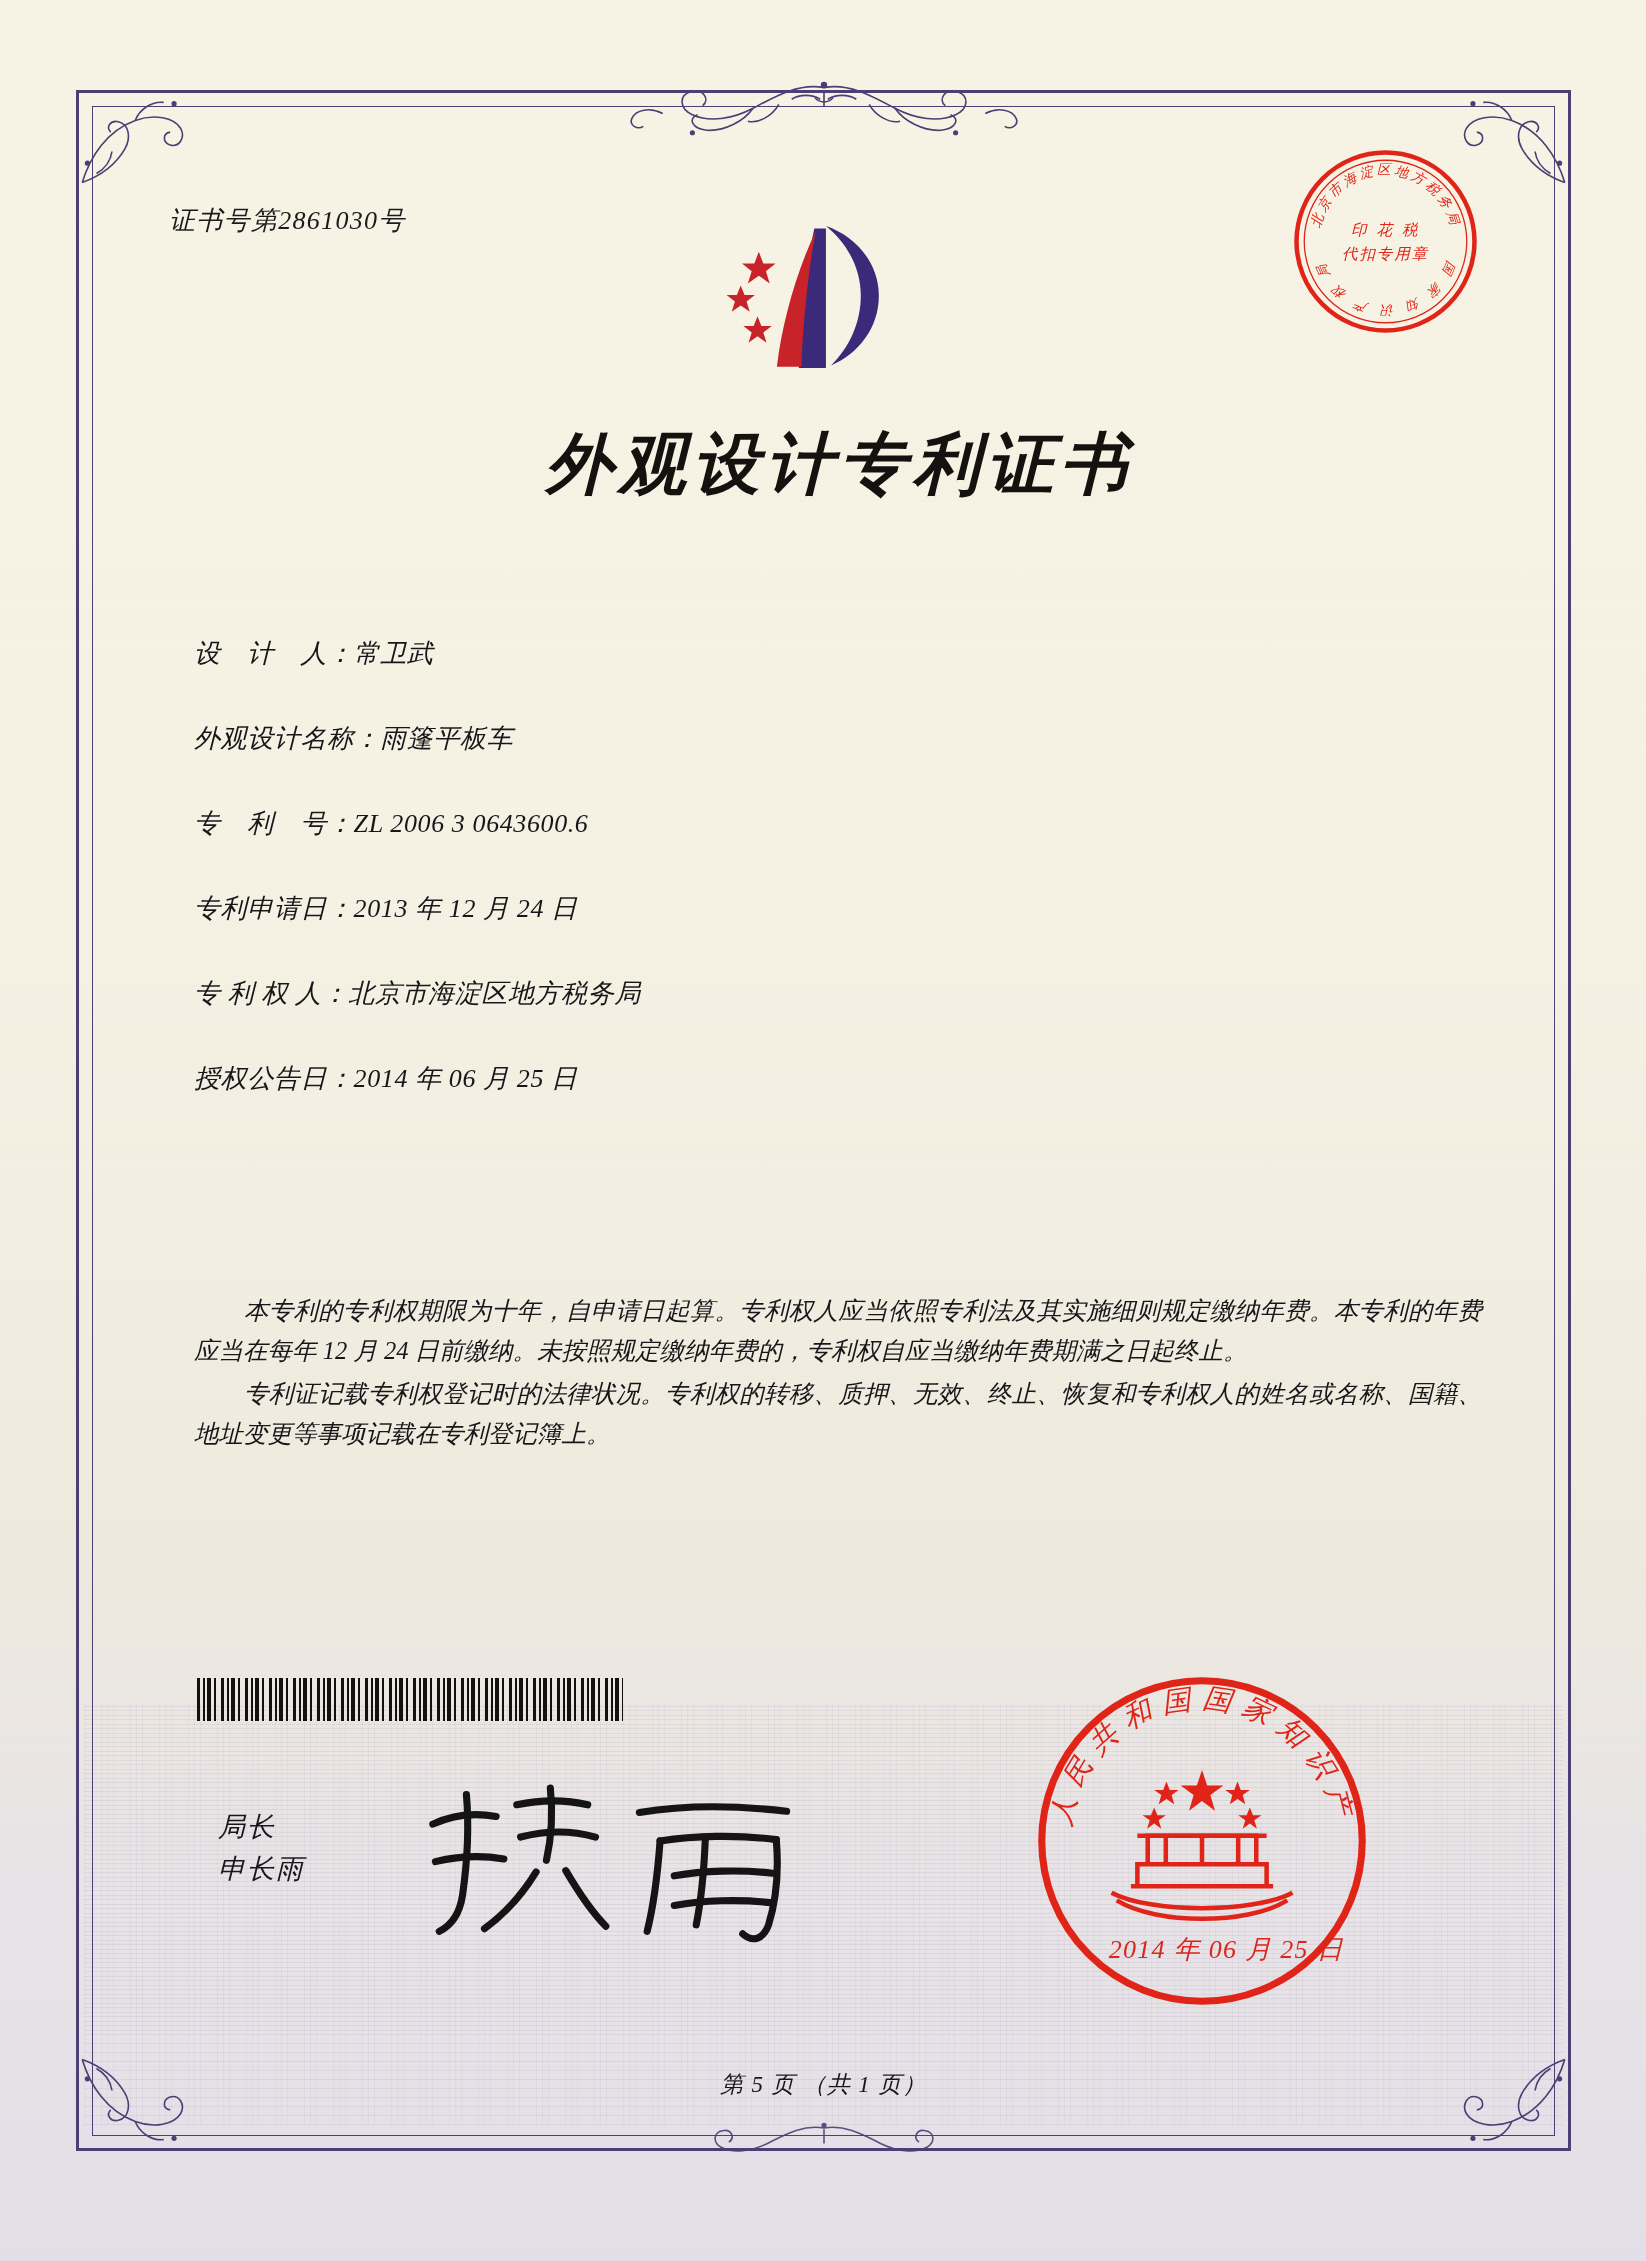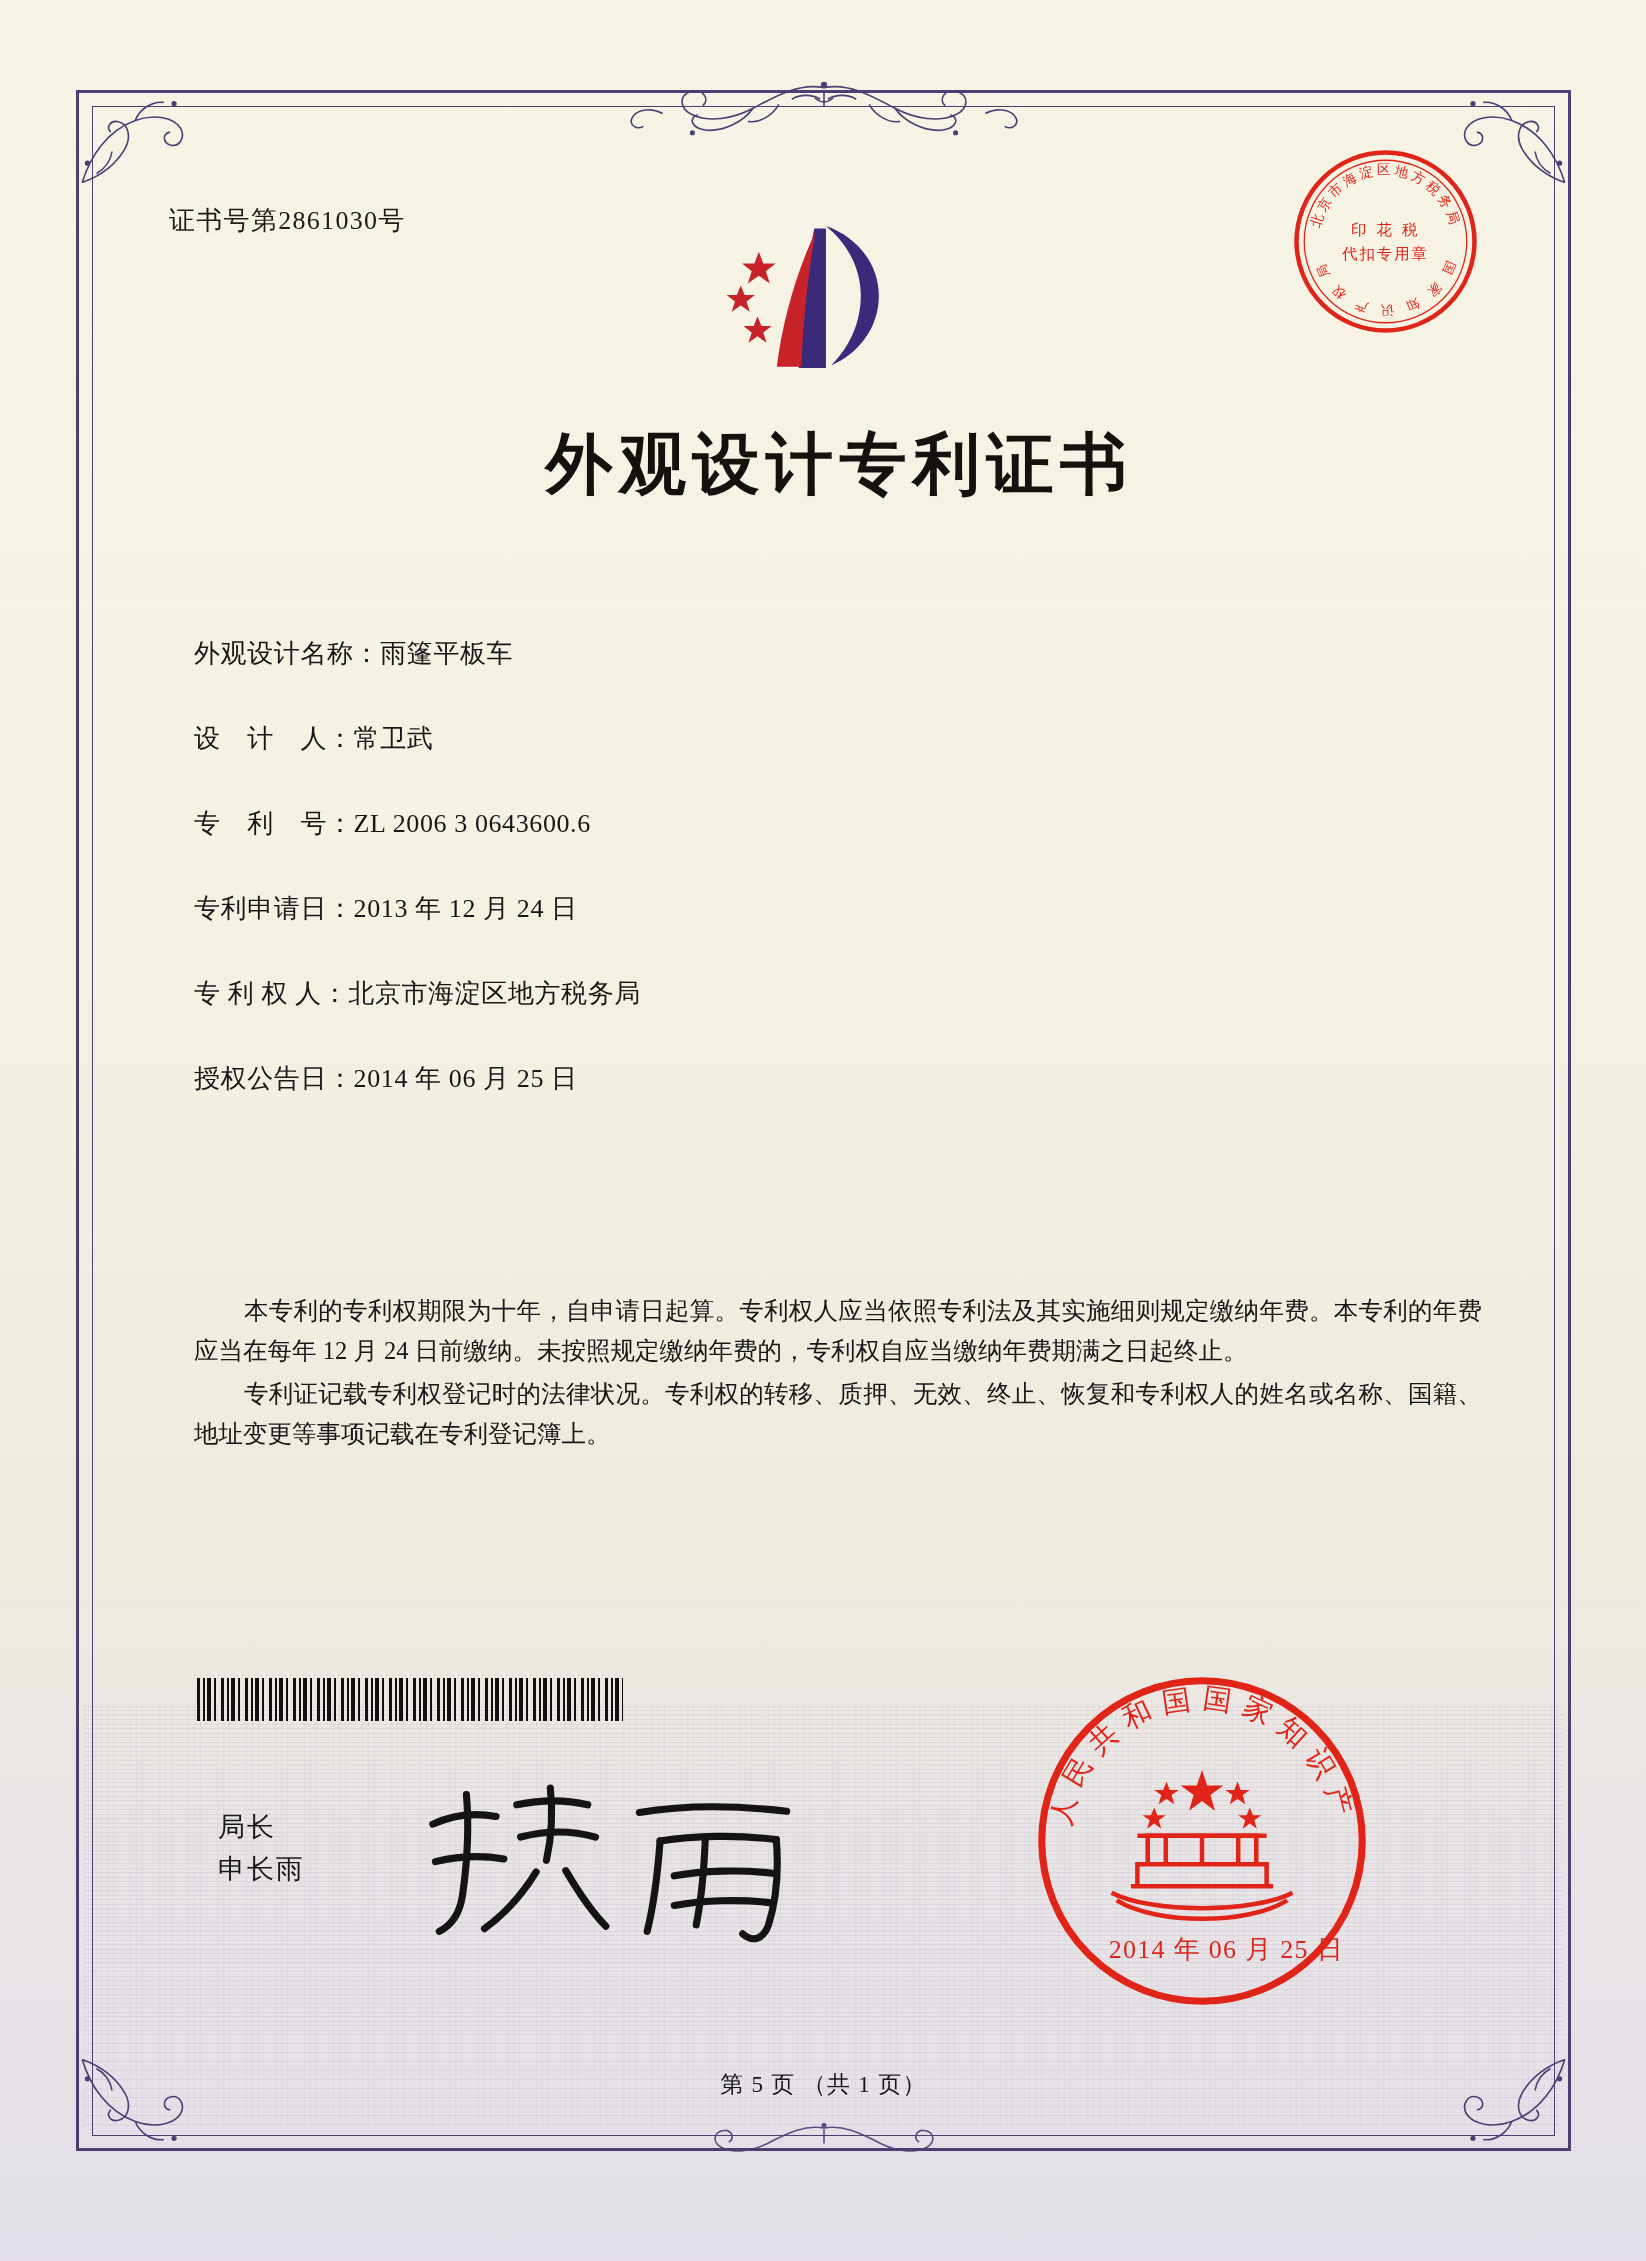--- a/index.html
+++ b/index.html
@@ -9,20 +9,21 @@
   }
   body {
     font-family: "Liberation Serif", "DejaVu Serif", serif;
   }
   .page {
     position: relative;
     width: 1647px;
     height: 2261px;
     background: #fde047;
     overflow: hidden;
+    font-style: italic;
   }
   
   .paper-tint {
     position: absolute;
     inset: 0;
     background:
       linear-gradient(180deg, #f7f4e6 0%, #f5f2e4 40%, #efeade 68%, #e8e4e6 82%, #e3dfe8 100%);
     pointer-events: none;
   }
   .paper-noise {
@@ -329,24 +330,24 @@
         <polygon points="36,112 42,127 58,127 45,137 50,153 36,143 22,153 27,137 14,127 30,127"></polygon>
         <polygon points="62,160 68,175 84,175 71,185 76,201 62,191 48,201 53,185 40,175 56,175"></polygon>
       </g>
     </svg>
   </div>
 
   <div class="title">外观设计专利证书</div>
 
   <div class="fields">
     <div class="field">
+      <span class="label">设　计　人：</span><span class="value">常卫武</span>
+    </div>
+    <div class="field">
       <span class="label">外观设计名称：</span><span class="value">雨篷平板车</span>
-    </div>
-    <div class="field">
-      <span class="label">设　计　人：</span><span class="value">常卫武</span>
     </div>
     <div class="field">
       <span class="label">专　利　号：</span><span class="value">ZL 2006 3 0643600.6</span>
     </div>
     <div class="field">
       <span class="label">专利申请日：</span><span class="value">2013 年 12 月 24 日</span>
     </div>
     <div class="field">
       <span class="label">专 利 权 人：</span><span class="value">北京市海淀区地方税务局</span>
     </div>

